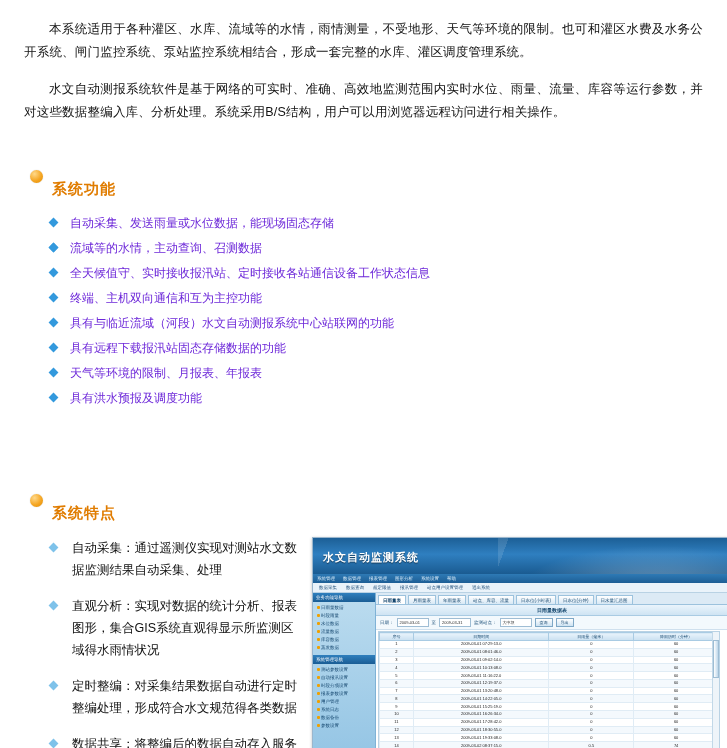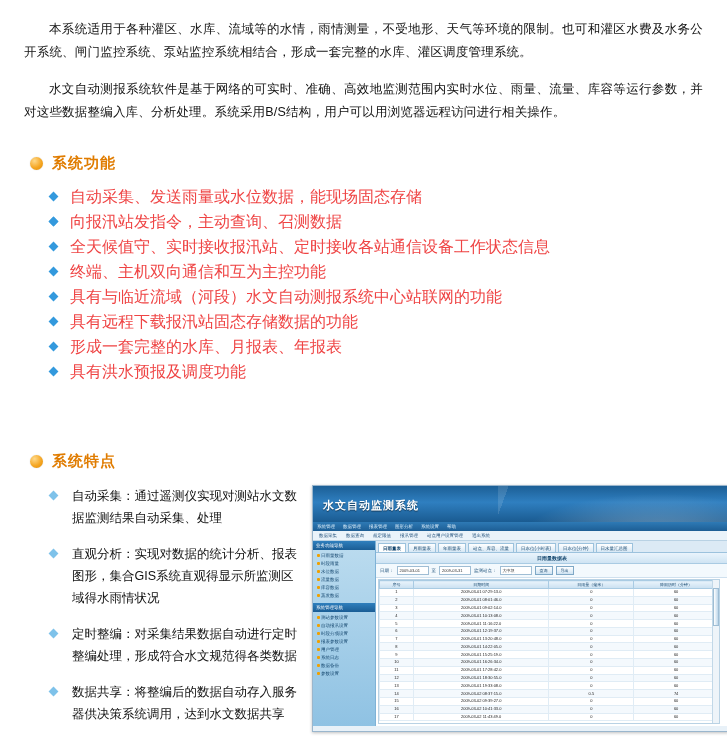--- a/index.html
+++ b/index.html
@@ -43,33 +43,34 @@
     background: radial-gradient(circle at 35% 30%, #ffd98a 0%, #f5a623 55%, #e08a00 100%);
     margin-right: 9px;
     flex: none;
     box-shadow: 0 0 1px rgba(0,0,0,.25);
   }
   .section-title {
     color: #e07c00;
     font-size: 15px;
     font-weight: bold;
     letter-spacing: 1px;
+    margin-top: 26px;
   }
   .feature-list {
     list-style: none;
     margin: 0;
     padding: 0 0 0 26px;
   }
   .feature-list li {
     position: relative;
-    font-size: 16px;
+    font-size: 12px;
     line-height: 20px;
     padding: 0 0 0 20px;
     margin-bottom: 5px;
-    color: #ef4444;
+    color: #6d28d9;
   }
   .diamond {
     position: absolute;
     left: 0;
     top: 6px;
     width: 7px;
     height: 7px;
     background: #3399dd;
     transform: rotate(45deg);
   }
@@ -312,26 +313,26 @@
   <p class="intro-para">水文自动测报系统软件是基于网络的可实时、准确、高效地监测范围内实时水位、雨量、流量、库容等运行参数，并对这些数据整编入库、分析处理。系统采用B/S结构，用户可以用浏览器远程访问进行相关操作。</p>
 
   <div class="section-head">
     <span class="bullet-circle"></span>
     <span class="section-title">系统功能</span>
   </div>
 
   <ul class="feature-list">
     <li><span class="diamond"></span><span>自动采集、发送雨量或水位数据，能现场固态存储</span></li>
     <li><span class="diamond"></span></li>
-    <li><span class="diamond"></span><span>向报汛站发指令，主动查询、召测数据</span></li>
+    <li><span class="diamond"></span><span>流域等的水情，主动查询、召测数据</span></li>
     <li><span class="diamond"></span><span>全天候值守、实时接收报汛站、定时接收各站通信设备工作状态信息</span></li>
     <li><span class="diamond"></span><span>终端、主机双向通信和互为主控功能</span></li>
     <li><span class="diamond"></span><span>具有与临近流域（河段）水文自动测报系统中心站联网的功能</span></li>
     <li><span class="diamond"></span><span>具有远程下载报汛站固态存储数据的功能</span></li>
-    <li><span class="diamond"></span><span>形成一套完整的水库、月报表、年报表</span></li>
+    <li><span class="diamond"></span><span>天气等环境的限制、月报表、年报表</span></li>
     <li><span class="diamond"></span><span>具有洪水预报及调度功能</span></li>
   </ul>
 
   <div class="section-head" style="margin-top:70px">
     <span class="bullet-circle"></span>
     <span class="section-title">系统特点</span>
   </div>
 
   <div class="split">
     <div class="split-left">

